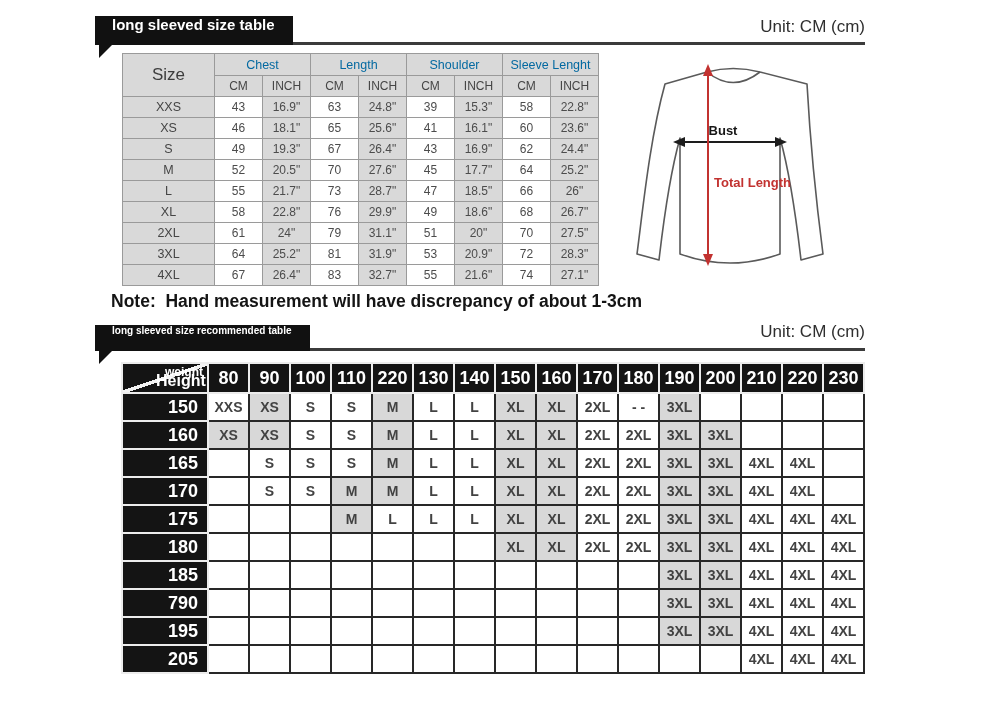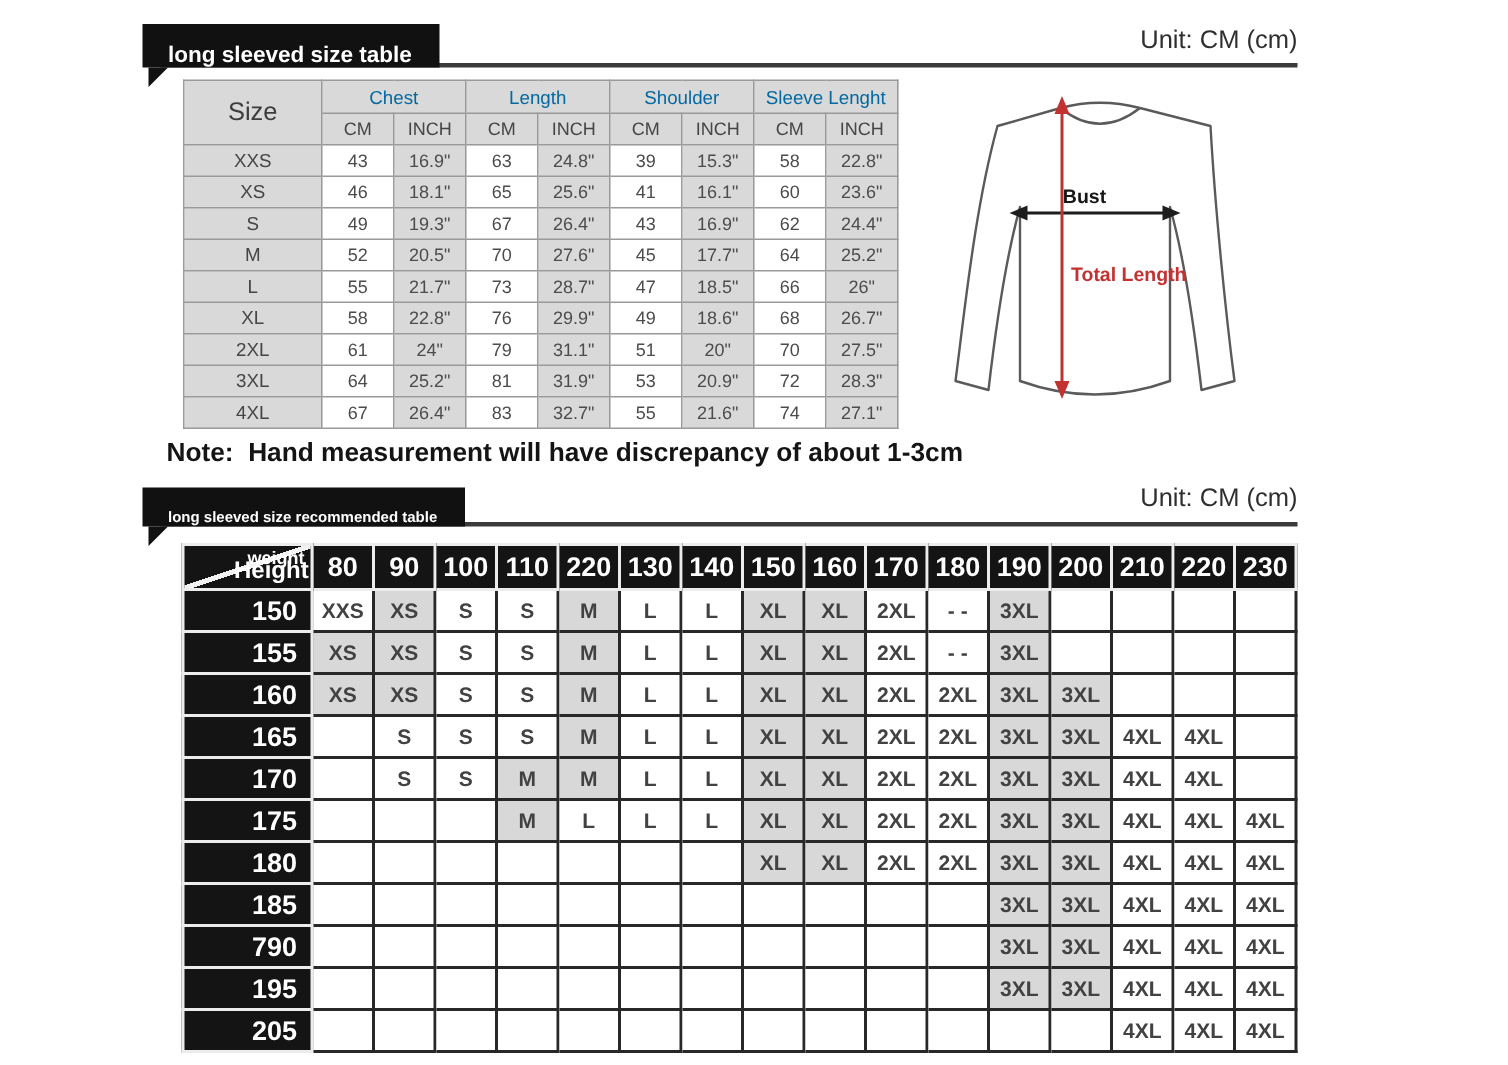--- a/index.html
+++ b/index.html
@@ -8,21 +8,21 @@
 
   .canvas { position: relative; width: 1005px; height: 710px; background: #ffffff; overflow: hidden; }
 
   
   .rule { position: absolute; height: 3px; background: #3b3b3b; z-index: 1; }
   #rule1 { left: 107px; top: 42px; width: 758px; }
   #rule2 { left: 107px; top: 348px; width: 758px; }
 
   
   .ribbon { position: absolute; background: #111111; color: #ffffff; font-weight: bold;
-            display: inline-flex; align-items: flex-end; z-index: 2; }
+            display: inline-flex; align-items: flex-start; z-index: 2; }
   .ribbon::after { content: ""; position: absolute; top: 100%; left: 4px;
                    border-top: 13px solid #111111; border-right: 13px solid transparent; }
   #ribbon1 { left: 95px; top: 16px; height: 29px; font-size: 15px; padding: 0 18px 0 17px; }
   #ribbon2 { left: 95px; top: 325px; height: 26px; font-size: 10px; padding: 0 18px 0 17px; }
 
   
   .unit { position: absolute; width: 200px; text-align: right; font-size: 17px; color: #2f2f2f; z-index: 2; }
   #unit1 { left: 665px; top: 17px; }
   #unit2 { left: 665px; top: 322px; }
 
@@ -265,39 +265,20 @@
           <td class="shaded">XL</td>
           <td>2XL</td>
           <td>- -</td>
           <td class="shaded">3XL</td>
           <td></td>
           <td></td>
           <td></td>
           <td></td>
         </tr>
         <tr>
-          <th class="rowhead">155</th>
-          <td class="shaded">XS</td>
-          <td class="shaded">XS</td>
-          <td>S</td>
-          <td>S</td>
-          <td class="shaded">M</td>
-          <td>L</td>
-          <td>L</td>
-          <td class="shaded">XL</td>
-          <td class="shaded">XL</td>
-          <td>2XL</td>
-          <td>- -</td>
-          <td class="shaded">3XL</td>
-          <td></td>
-          <td></td>
-          <td></td>
-          <td></td>
-        </tr>
-        <tr>
           <th class="rowhead">160</th>
           <td class="shaded">XS</td>
           <td class="shaded">XS</td>
           <td>S</td>
           <td>S</td>
           <td class="shaded">M</td>
           <td>L</td>
           <td>L</td>
           <td class="shaded">XL</td>
           <td class="shaded">XL</td>

